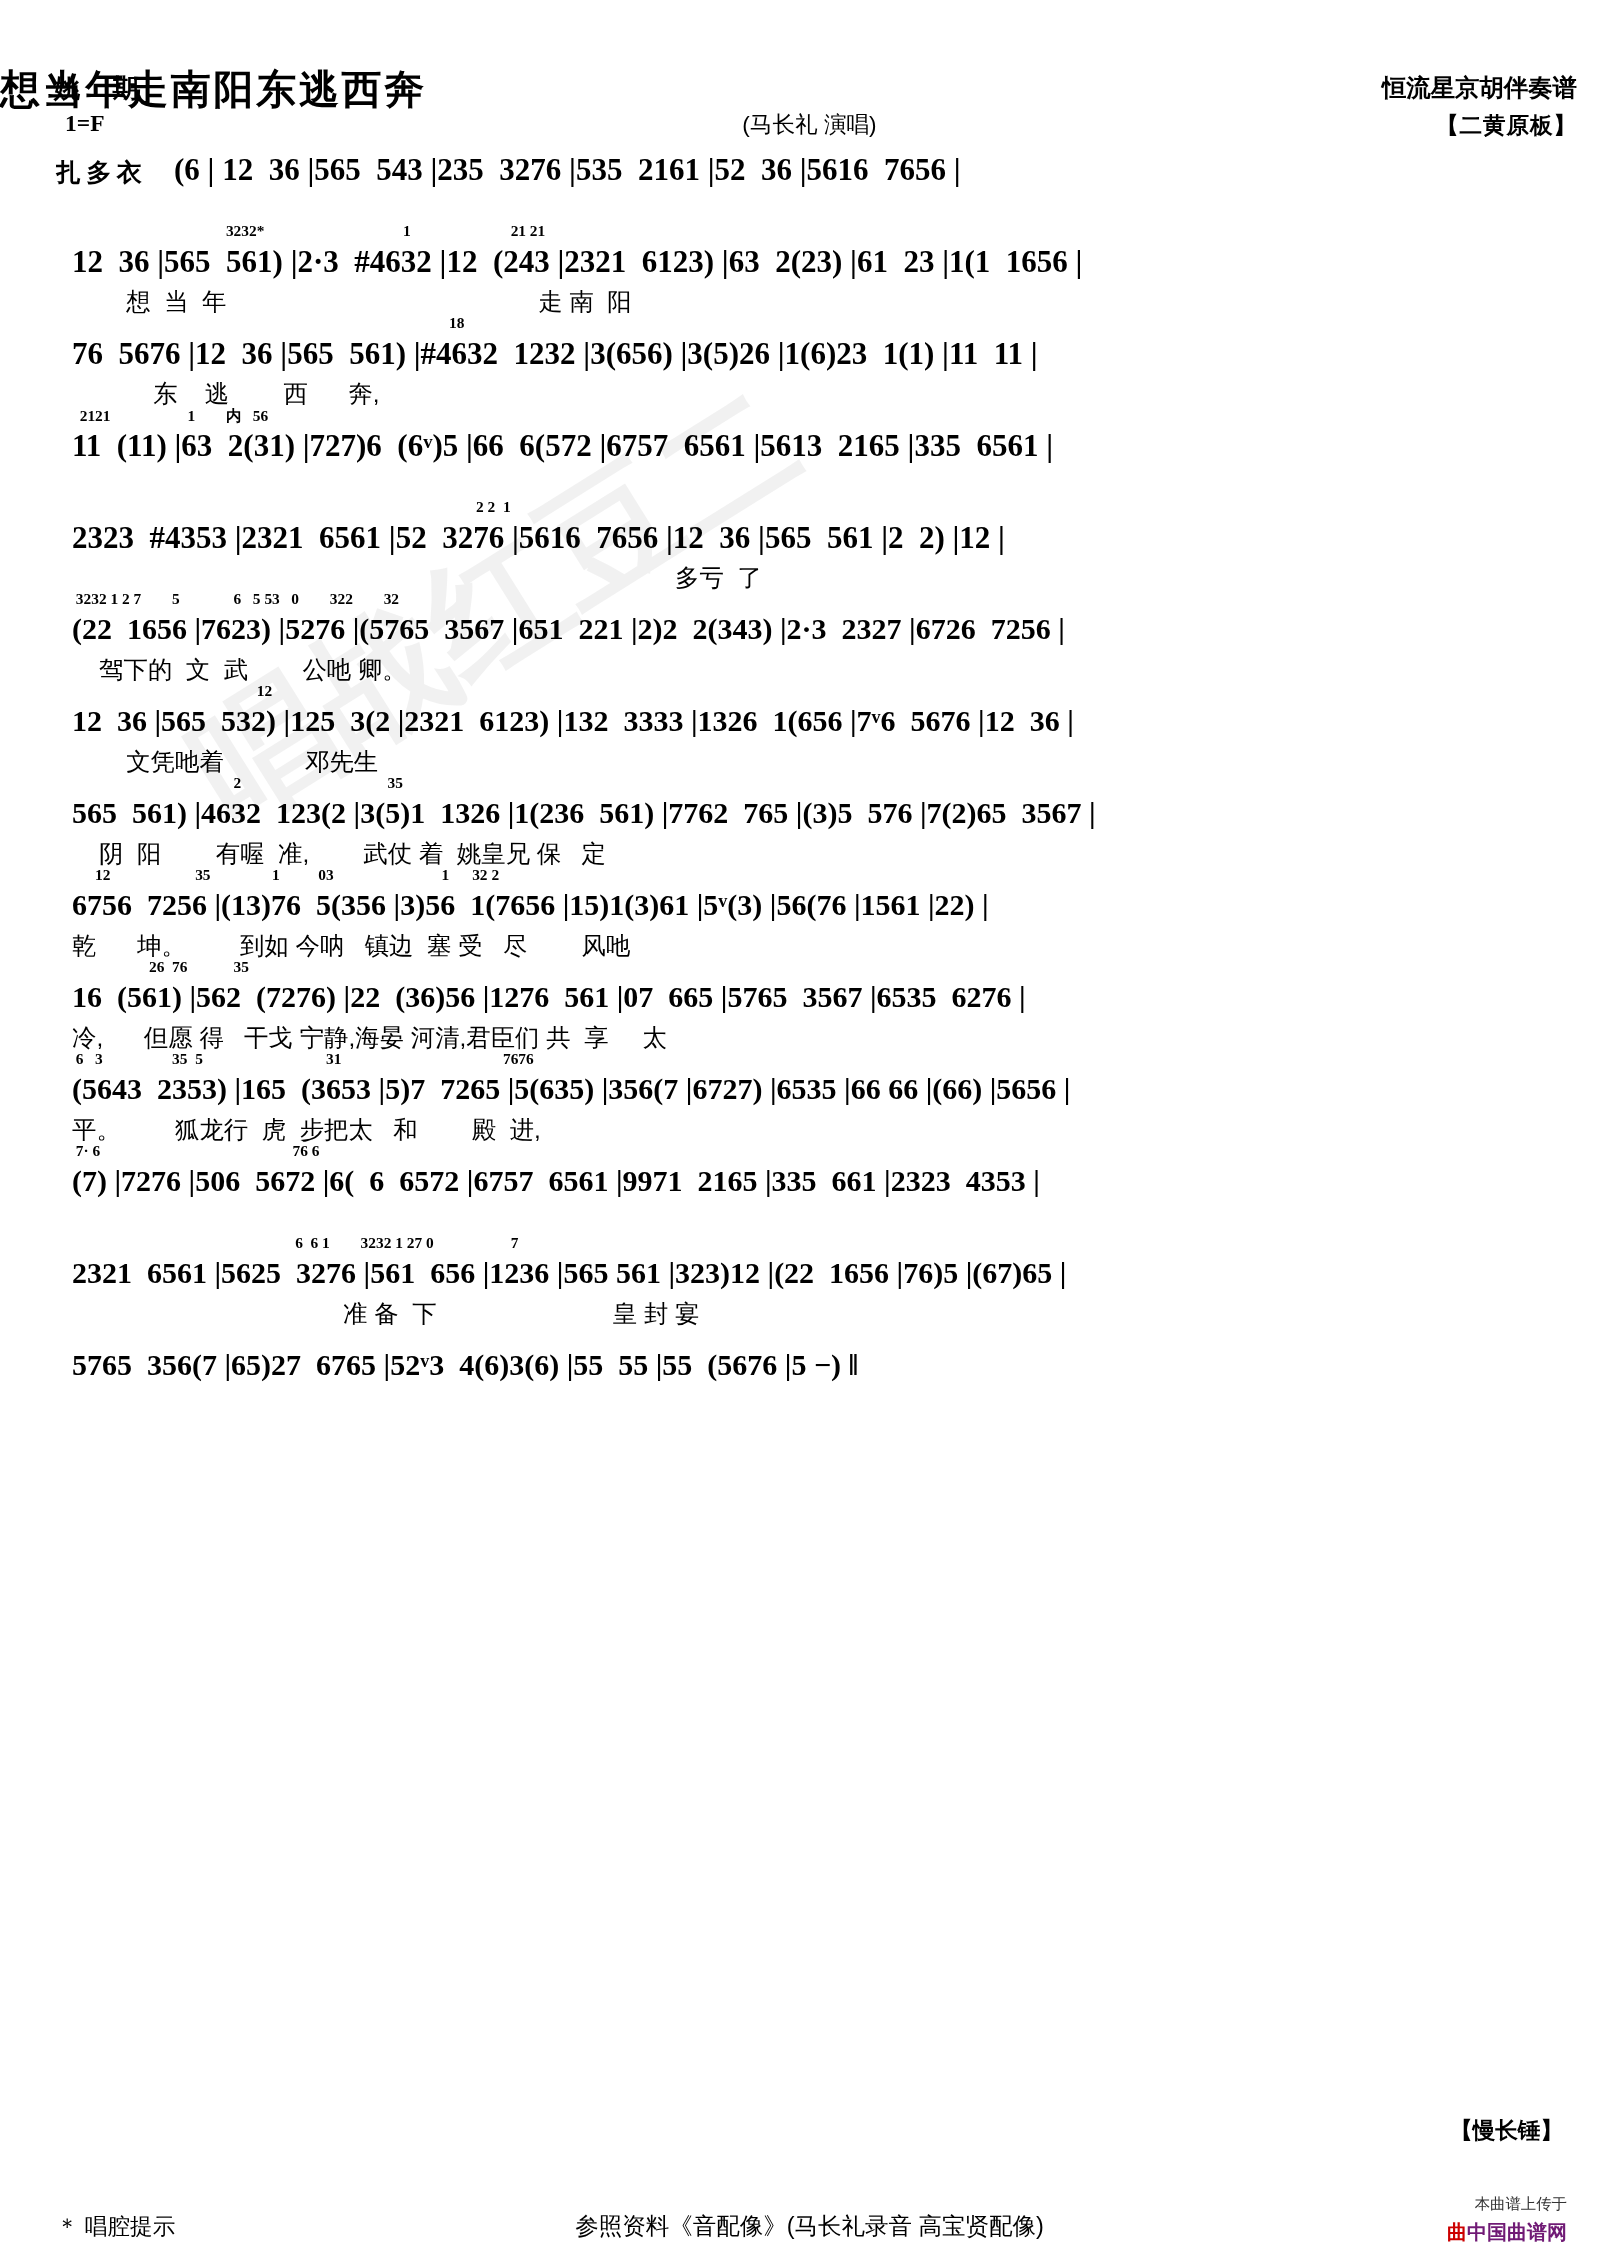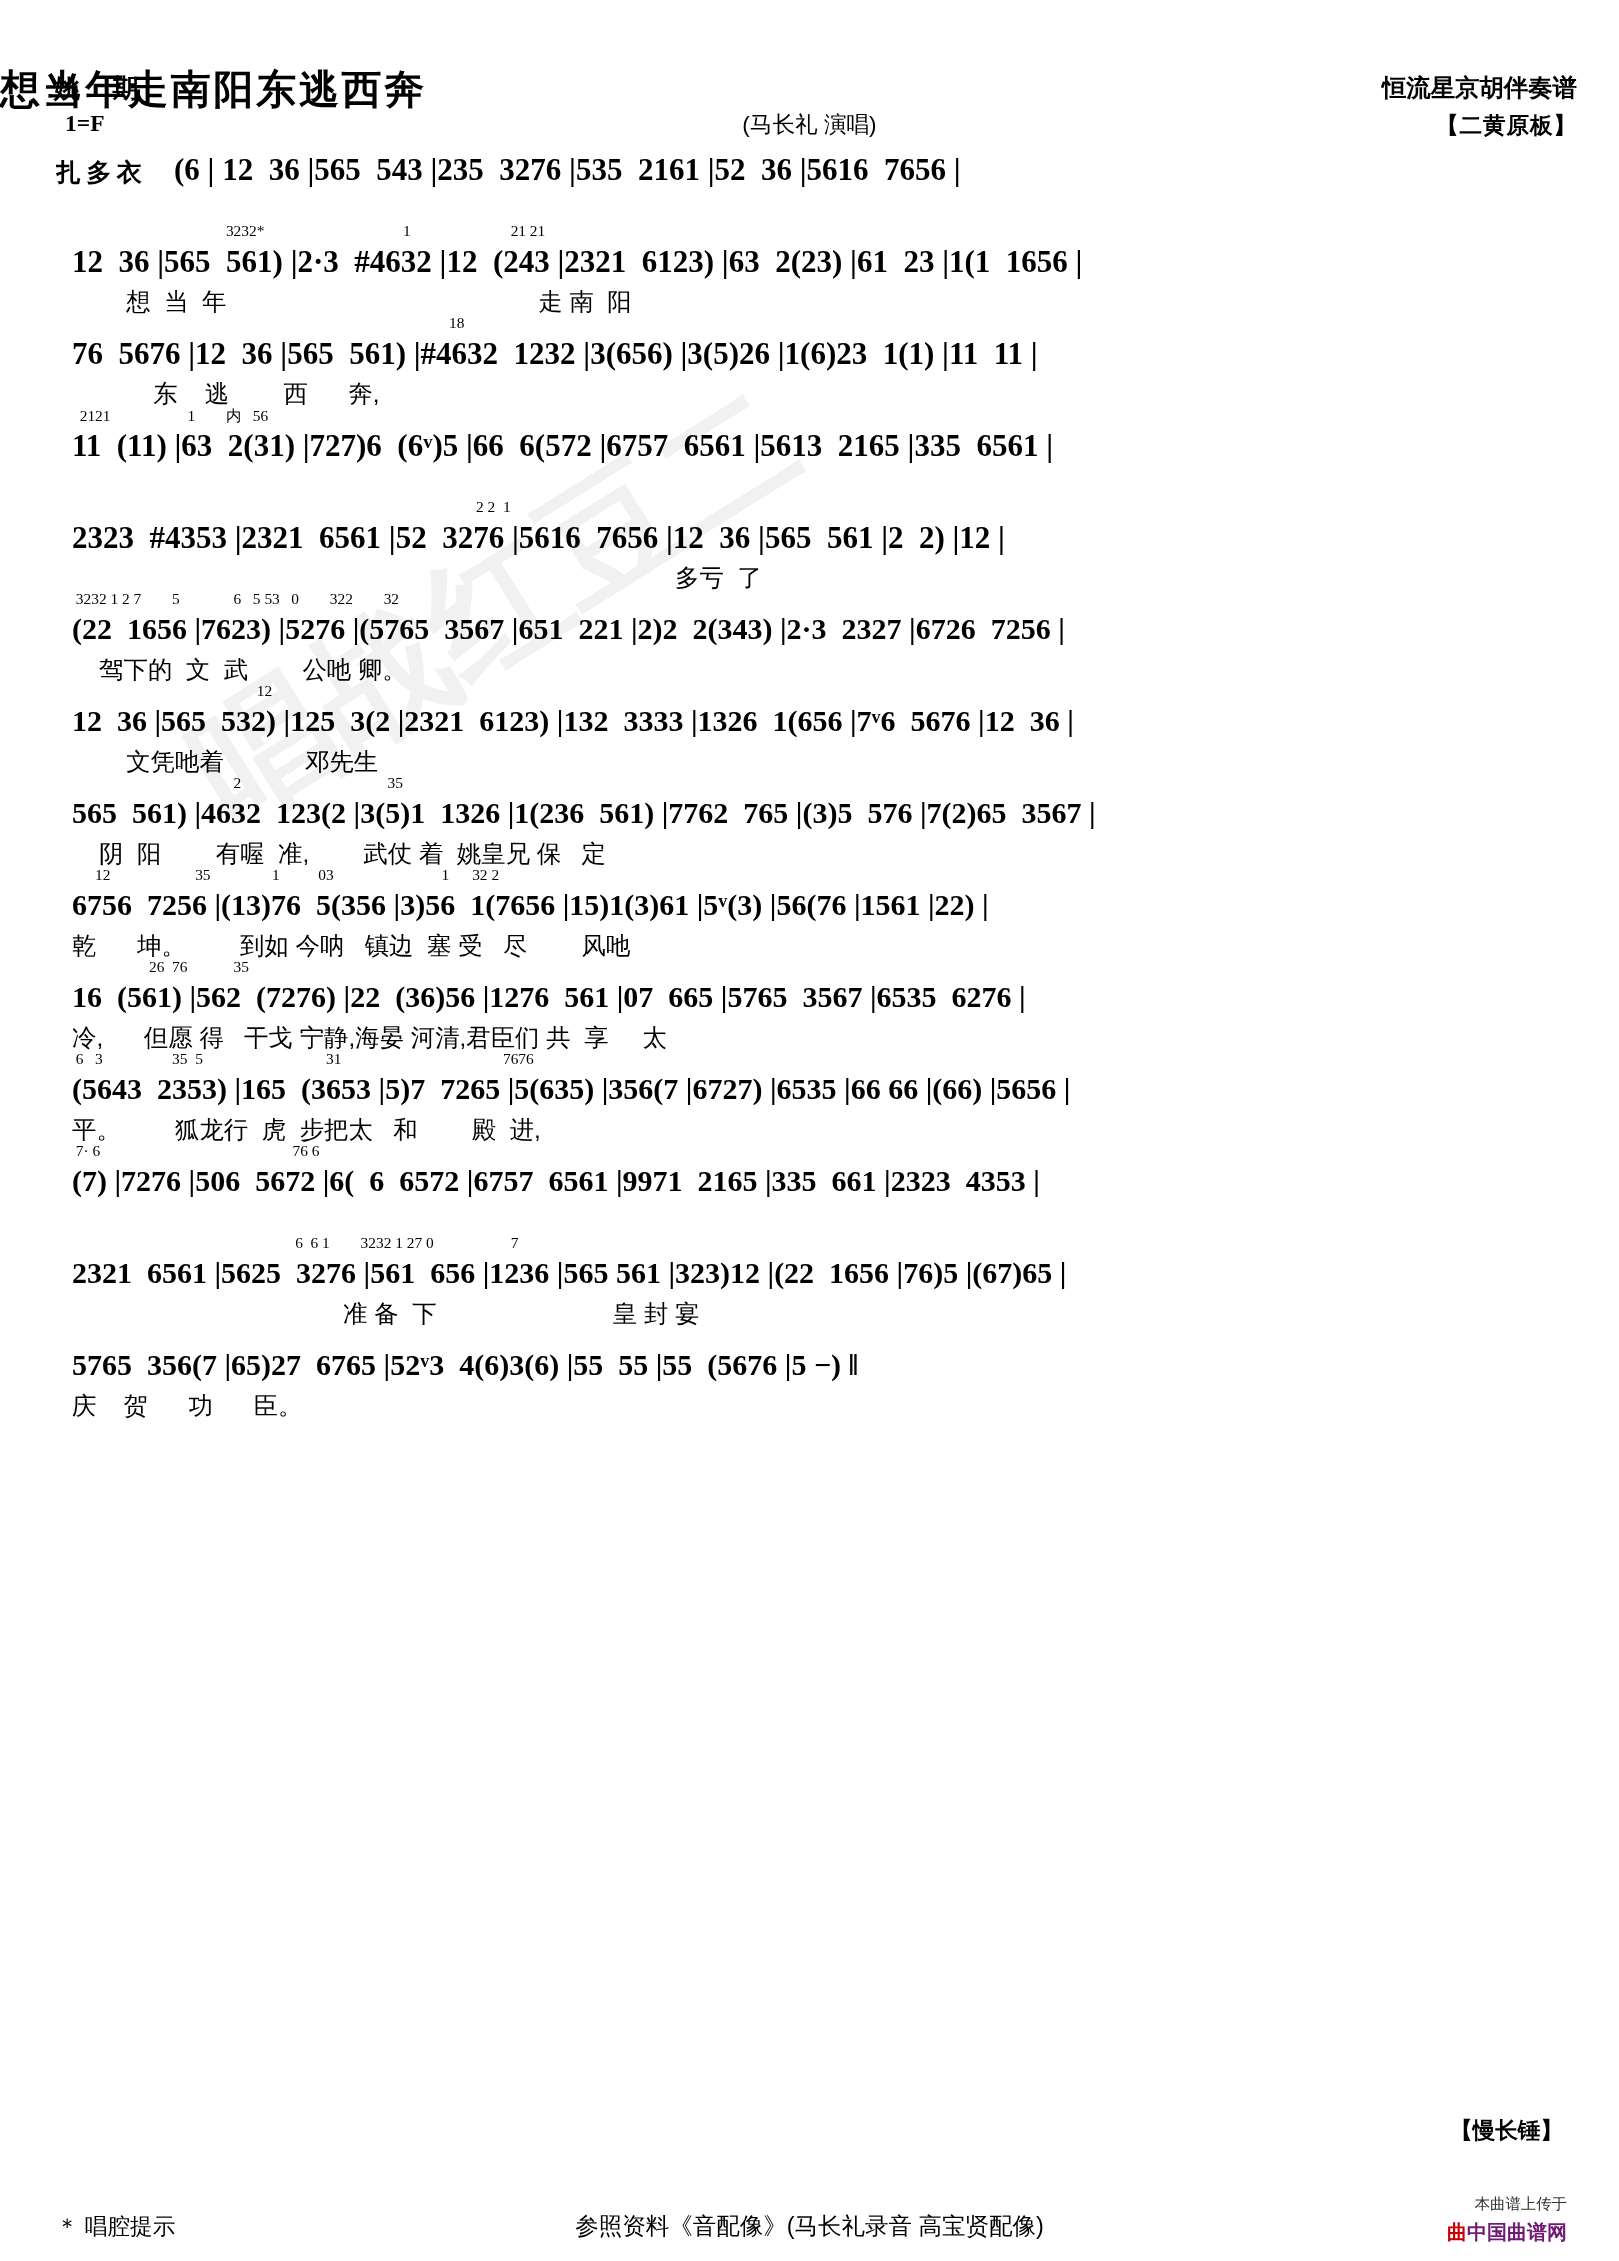--- a/index.html
+++ b/index.html
@@ -60,21 +60,21 @@
   }
   .notes.small{font-size:30px;}
   .lyrics{
     position:absolute;left:52px;top:51px;width:1538px;
     font-size:24.4px;
     font-family:"Liberation Sans", sans-serif;
     white-space:pre;
   }
   .supers{
     position:absolute;left:52px;top:-12.7px;width:1538px;
-    font-size:15.4px;font-weight:normal;
+    font-size:15.4px;font-weight:bold;
     font-family:"Liberation Serif", serif;
     white-space:pre;
   }
   .prefix{
     position:absolute;left:36px;top:12.7px;
     font-size:25px;font-weight:bold;letter-spacing:5.4px;
     font-family:"Liberation Sans", sans-serif;
   }
 
   
@@ -213,21 +213,20 @@
 
     <div class="sysrow">
       <div class="supers">                                                          6  6 1        3232 1 27 0                    7</div>
       <div class="notes small">2321  6561 |5625  3276 |561  656 |1236 |565 561 |323)12 |(22  1656 |76)5 |(67)65 |</div>
       <div class="lyrics">                                        准 备  下                          皇 封 宴</div>
     </div>
 
     <div class="sysrow">
       <div class="supers"></div>
       <div class="notes small">5765  356(7 |65)27  6765 |52ᵛ3  4(6)3(6) |55  55 |55  (5676 |5 −) ‖</div>
-      <div class="lyrics">庆    贺      功      臣。</div>
     </div>
 
   </div>
 
   <div class="endtag">【慢长锤】</div>
 
   <div class="footer">
     <div class="foot-note">＊ 唱腔提示</div>
     <div class="foot-center">参照资料《音配像》(马长礼录音 高宝贤配像)</div>
     <div class="foot-right">本曲谱上传于</div>

